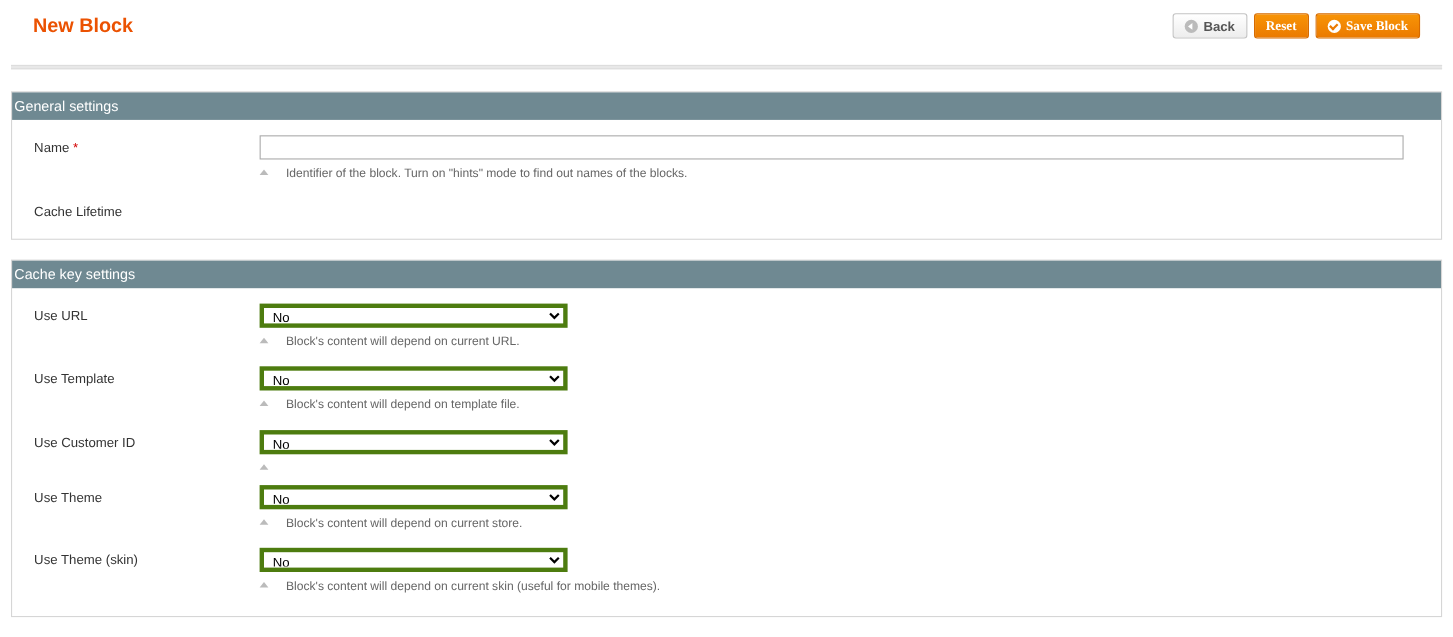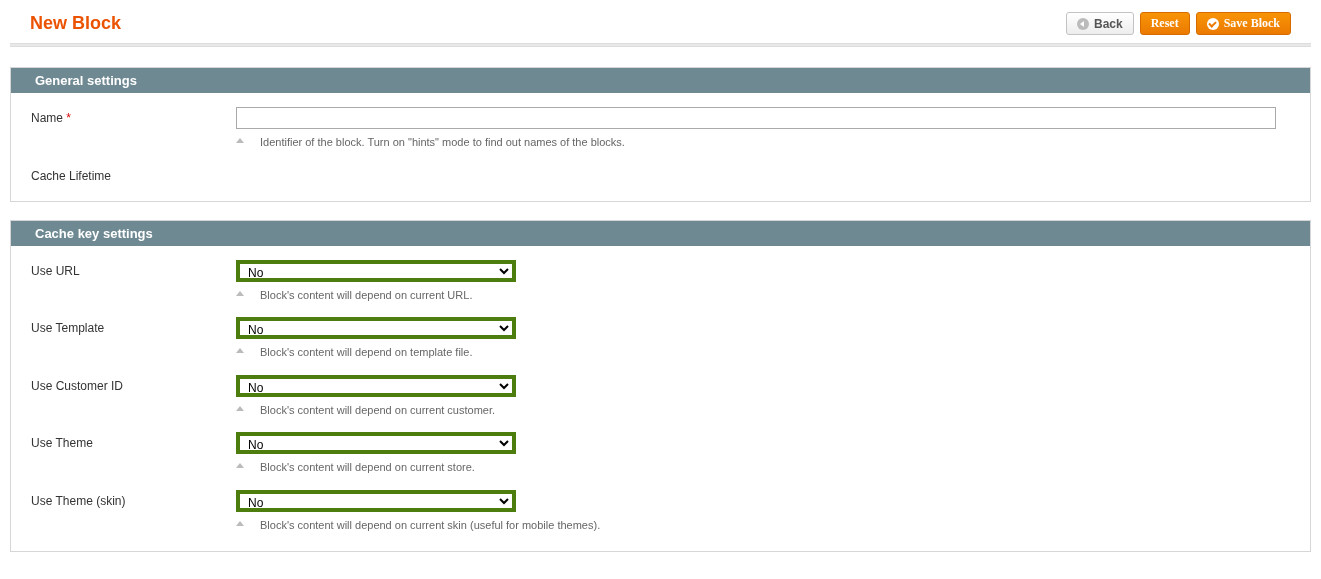--- a/index.html
+++ b/index.html
@@ -1,31 +1,31 @@
 <!DOCTYPE html>
 <html><head>
 <meta charset="utf-8">
 <style>
 * { box-sizing: border-box; margin: 0; padding: 0; }
 body { font-family: Arial, Helvetica, sans-serif; font-size: 12px; color: #2f2f2f; background: #fff; }
 .page { padding: 8px 10px; width: 1321px; }
-.header-row { display: flex; align-items: center; justify-content: space-between; padding: 4px 20px 8px 20px; }
+.header-row { display: flex; align-items: center; justify-content: space-between; padding: 4px 20px 24px 20px; }
 .page-title { color: #eb5202; font-size: 18px; font-weight: bold; }
 .button-bar { display: flex; gap: 6px; justify-content: space-between; }
 .btn { display: inline-flex; align-items: center; gap: 5px; padding: 3px 10px; border-radius: 3px; font-size: 12px; font-weight: bold; cursor: pointer; border: 1px solid; white-space: nowrap; }
 .btn-back { background: linear-gradient(#fff,#ededed); border-color: #c3c3c3; color: #555; }
 .btn-orange { background: linear-gradient(#f89406,#eb7a00); border-color: #d66b00; color: #fff; font-family: Liberation Serif, serif; }
 .btn .icon { width: 12px; height: 12px; display: inline-flex; align-items: center; justify-content: center; }
 .icon-back-circle { width:12px; height:12px; border-radius:50%; background:#bbb; position:relative; }
 .icon-back-circle::after { content:""; position:absolute; left:3px; top:3px; width:0; height:0; border-top:3px solid transparent; border-bottom:3px solid transparent; border-right:4px solid #fff; }
 .icon-check-circle { width:12px; height:12px; border-radius:50%; background:#fff; position:relative; }
 .icon-check-circle::after { content:""; position:absolute; left:3px; top:2px; width:3px; height:5px; border:solid #eb7a00; border-width:0 2px 2px 0; transform:rotate(45deg); }
 .divider { height: 4px; background: #e8e8e8; border-top: 1px solid #ddd; border-bottom: 1px solid #ddd; margin: 0 0 20px 0; }
 .section { border: 1px solid #d6d6d6; margin: 0 0 18px 0; background: #fff; }
-.section-header { background: #6f8992; color: #fff; font-weight: bold; font-size: 13px; padding: 5px 24px; }
+.section-header { background: #6f8992; color: #fff; font-weight: normal; font-size: 13px; padding: 5px 2px; }
 .section-body { padding: 14px 20px 18px 20px; }
 .form-row { display: flex; align-items: flex-start; margin-bottom: 14px; }
 .form-row:last-child { margin-bottom: 0; }
 .form-label { width: 205px; padding-top: 4px; color: #333; font-size: 12px; }
 .form-label .req { color: #d40707; }
 .form-control-wrap { flex: 1; }
 .text-input { width: 100%; max-width: 1040px; height: 22px; border: 1px solid #aaa; padding: 2px 4px; font-size: 12px; background:#fff; }
 .select-input { width: 280px; height: 22px; border: 4px solid #4d7c0f; padding: 1px 4px; font-size: 12px; background:#fff; }
 .hint { display: flex; align-items: flex-start; gap: 16px; margin-top: 5px; color: #666; font-size: 11px; max-width: 400px; line-height: 1.5; }
 .hint-arrow { width:0; height:0; border-left:4px solid transparent; border-right:4px solid transparent; border-bottom:5px solid #bbb; margin-top:4px; flex-shrink:0; }
@@ -107,21 +107,20 @@
           </div>
         </div>
       </div>
 
       <div class="form-row">
         <div class="form-label">Use Customer ID</div>
         <div class="form-control-wrap">
           <select class="select-input"><option value="No">No</option><option value="Yes">Yes</option></select>
           <div class="hint">
             <span class="hint-arrow"></span>
-            <span>Block's content will depend on current customer.</span>
           </div>
         </div>
       </div>
 
       <div class="form-row">
         <div class="form-label">Use Theme</div>
         <div class="form-control-wrap">
           <select class="select-input"><option value="No">No</option><option value="Yes">Yes</option></select>
           <div class="hint">
             <span class="hint-arrow"></span>

